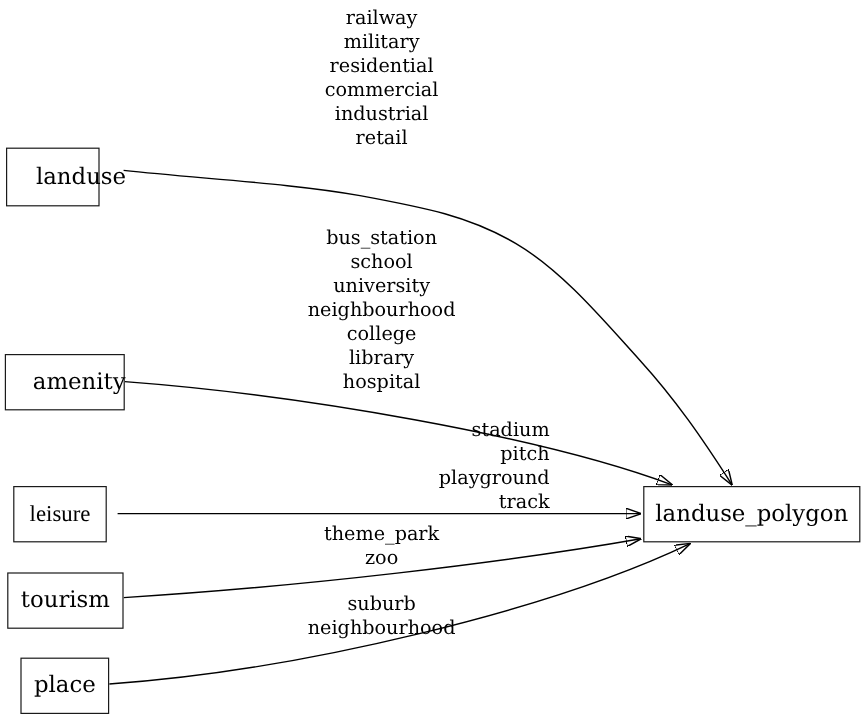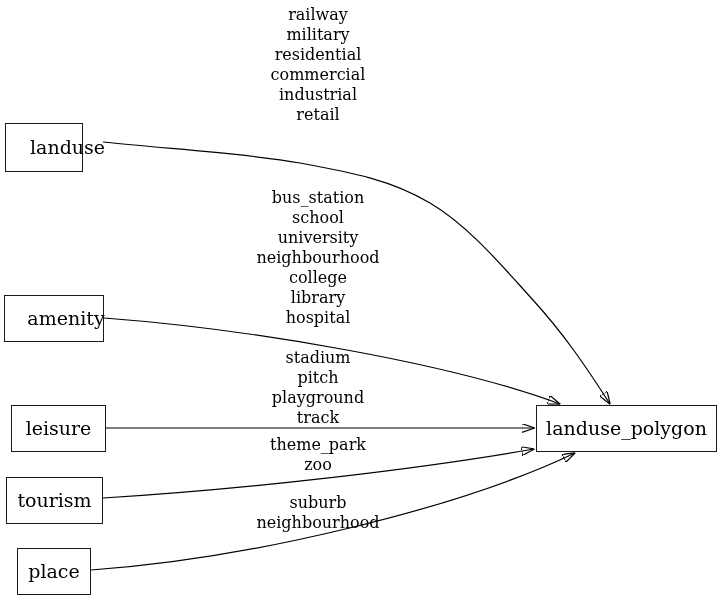--- a/index.html
+++ b/index.html
@@ -35,36 +35,36 @@
     border: 1.5px solid #1a1a1a;
     display: flex;
     align-items: center;
     justify-content: center;
     font-size: 19px;
     line-height: 1;
     white-space: nowrap;
   }
   .node-landuse        { left: 5px;   top: 123px; width: 78px;  height: 49px; padding-left: 47px; }
   .node-amenity        { left: 4px;   top: 295px; width: 100px; height: 47px; padding-left: 24px; }
-  .node-leisure        { left: 11px;  top: 405px; width: 95px;  height: 47px; }
+  .node-leisure        { left: 11px;  top: 405px; width: 78px;  height: 47px; font-family: Liberation Serif, serif; }
   .node-tourism        { left: 6px;   top: 477px; width: 97px;  height: 47px; align-items: center; }
   .node-place          { left: 17px;  top: 548px; width: 74px;  height: 47px; }
   .node-landuse-polygon{ left: 536px; top: 405px; width: 181px; height: 47px; }
   .edge-label {
     position: absolute;
     left: 178px;
     width: 280px;
     text-align: center;
     font-size: 16px;
     line-height: 20px;
     white-space: nowrap;
   }
   .edge-label-landuse { top: 5px;   }
   .edge-label-amenity { top: 188px; }
-  .edge-label-leisure { top: 348px; }
+  .edge-label-leisure { top: 348px; text-align: right; }
   .edge-label-tourism { top: 435px; }
   .edge-label-place   { top: 493px; }
 </style>
 </head>
 <body>
 
 <div class="canvas">
 
   <svg class="edges-svg" viewBox="0 0 723 601" aria-hidden="true">
     <defs>

